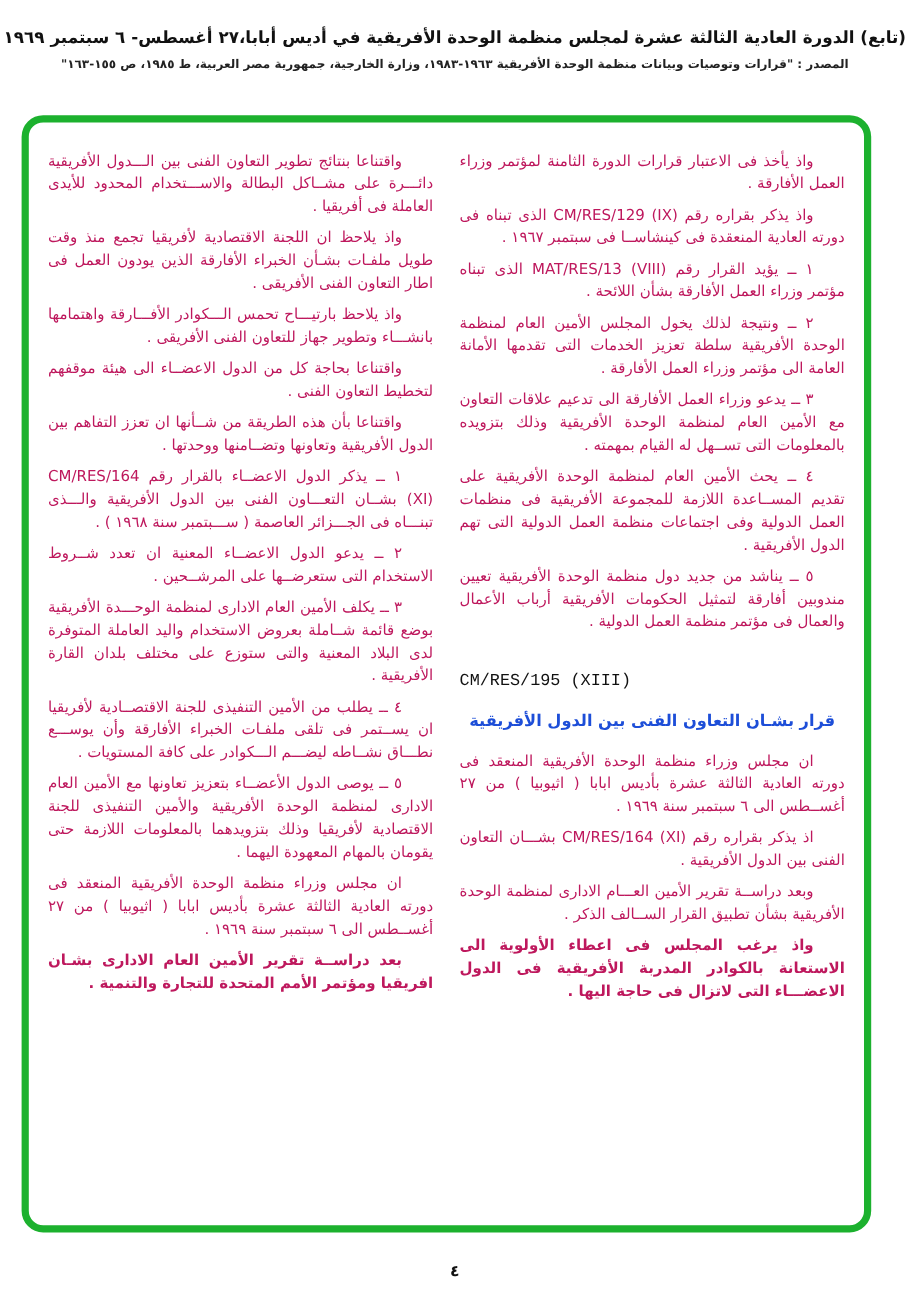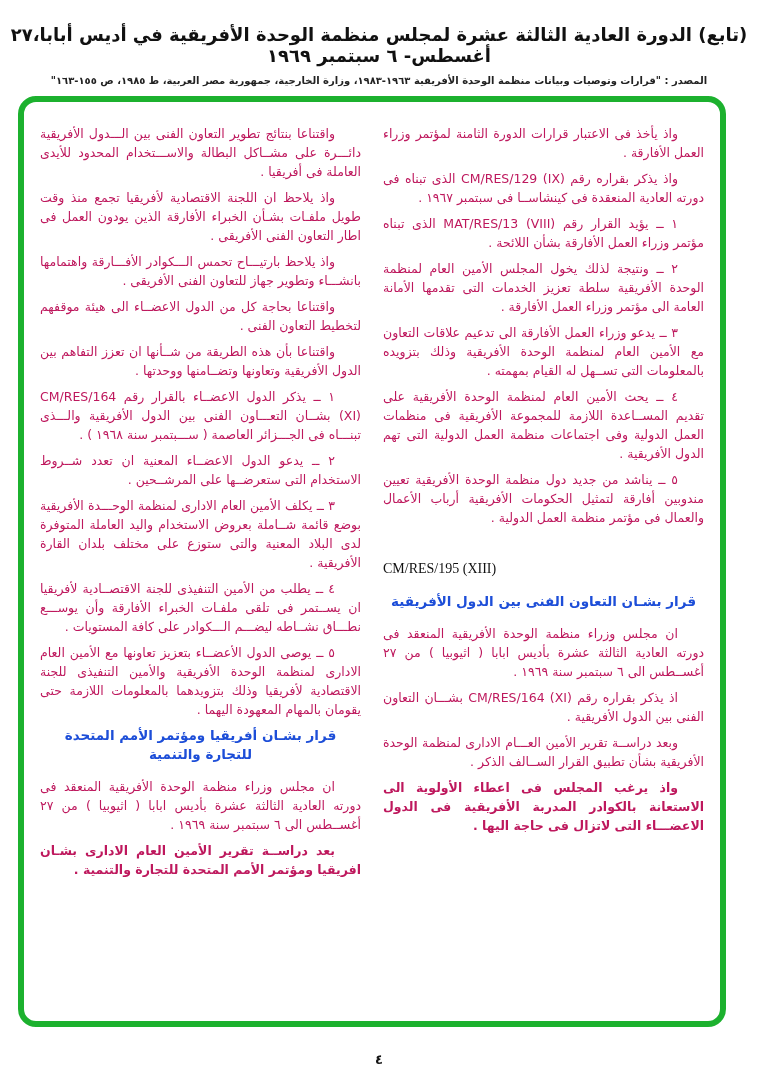--- a/index.html
+++ b/index.html
@@ -17,21 +17,21 @@
   }
   .header {
     position: absolute;
     top: 24px;
     left: 0;
     right: 0;
     text-align: center;
     direction: rtl;
   }
   .header-title {
-    font-size: 18px;
+    font-size: 14px;
     font-weight: 700;
     color: #111111;
     letter-spacing: 0;
   }
   .header-source {
     font-size: 10px;
     font-weight: 700;
     color: #222222;
     margin-top: 9px;
   }
@@ -68,21 +68,21 @@
     text-indent: 26px;
     color: #be185d;
   }
   .para:last-child { margin-bottom: 0; }
   .code {
     direction: ltr;
     unicode-bidi: embed;
     text-align: left;
     text-indent: 0;
     font-size: 14px;
-    font-family: Liberation Serif, serif;
+    font-family: Liberation Mono, monospace;
     color: #111111;
     margin: 32px 0 14px 0;
   }
   .heading {
     font-weight: 700;
     text-align: center;
     text-indent: 0;
     font-size: 13.5px;
     margin: 0 0 13px 0;
     color: #1d4ed8;
@@ -130,21 +130,20 @@
       <p class="para">واقتناعا بنتائج تطوير التعاون الفنى بين الـــدول الأفريقية دائـــرة على مشــاكل البطالة والاســـتخدام المحدود للأيدى العاملة فى أفريقيا .</p>
       <p class="para">واذ يلاحظ ان اللجنة الاقتصادية لأفريقيا تجمع منذ وقت طويل ملفـات بشـأن الخبراء الأفارقة الذين يودون العمل فى اطار التعاون الفنى الأفريقى .</p>
       <p class="para">واذ يلاحظ بارتيـــاح تحمس الـــكوادر الأفـــارقة واهتمامها بانشـــاء وتطوير جهاز للتعاون الفنى الأفريقى .</p>
       <p class="para">واقتناعا بحاجة كل من الدول الاعضــاء الى هيئة موقفهم لتخطيط التعاون الفنى .</p>
       <p class="para">واقتناعا بأن هذه الطريقة من شــأنها ان تعزز التفاهم بين الدول الأفريقية وتعاونها وتضــامنها ووحدتها .</p>
       <p class="para">١ ــ يذكر الدول الاعضــاء بالقرار رقم CM/RES/164 (XI) بشــان التعـــاون الفنى بين الدول الأفريقية والـــذى تبنـــاه فى الجـــزائر العاصمة ( ســـبتمبر سنة ١٩٦٨ ) .</p>
       <p class="para">٢ ــ يدعو الدول الاعضــاء المعنية ان تعدد شــروط الاستخدام التى ستعرضــها على المرشــحين .</p>
       <p class="para">٣ ــ يكلف الأمين العام الادارى لمنظمة الوحـــدة الأفريقية بوضع قائمة شــاملة بعروض الاستخدام واليد العاملة المتوفرة لدى البلاد المعنية والتى ستوزع على مختلف بلدان القارة الأفريقية .</p>
       <p class="para">٤ ــ يطلب من الأمين التنفيذى للجنة الاقتصــادية لأفريقيا ان يســتمر فى تلقى ملفـات الخبراء الأفارقة وأن يوســـع نطـــاق نشــاطه ليضـــم الـــكوادر على كافة المستويات .</p>
       <p class="para">٥ ــ يوصى الدول الأعضــاء بتعزيز تعاونها مع الأمين العام الادارى لمنظمة الوحدة الأفريقية والأمين التنفيذى للجنة الاقتصادية لأفريقيا وذلك بتزويدهما بالمعلومات اللازمة حتى يقومان بالمهام المعهودة اليهما .</p>
-      <p class="para heading">قرار بشـان أفريقيا ومؤتمر الأمم المتحدة للتجارة والتنمية</p>
       <p class="para">ان مجلس وزراء منظمة الوحدة الأفريقية المنعقد فى دورته العادية الثالثة عشرة بأديس ابابا ( اثيوبيا ) من ٢٧ أغســطس الى ٦ سبتمبر سنة ١٩٦٩ .</p>
       <p class="para bold">بعد دراســة تقرير الأمين العام الادارى بشـان افريقيا ومؤتمر الأمم المتحدة للتجارة والتنمية .</p>
     </div>
 
   </div>
 </div>
 
 <div class="page-number">٤</div>
 
 </body></html>

